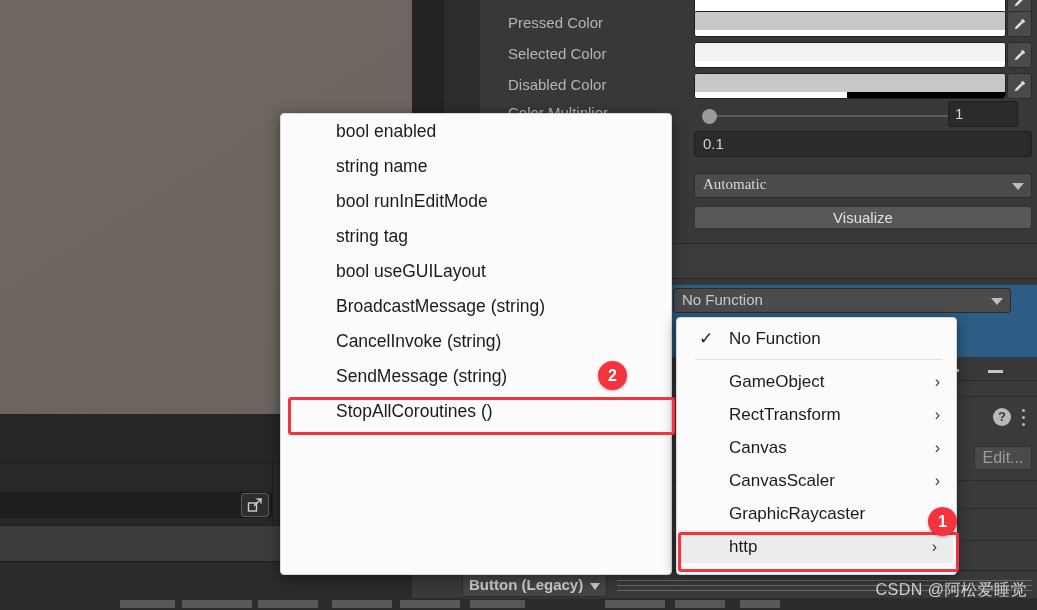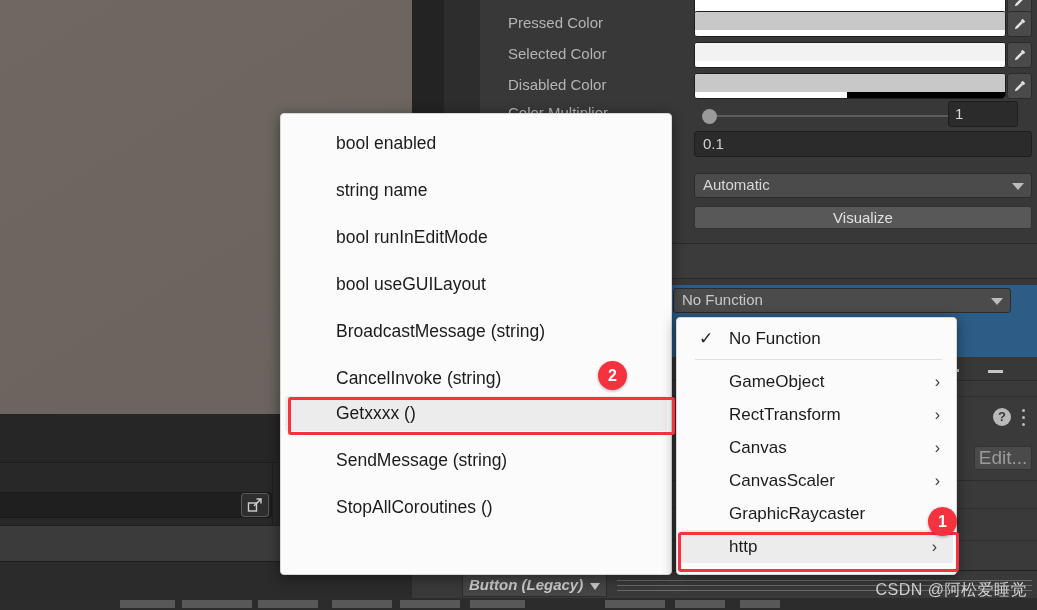--- a/index.html
+++ b/index.html
@@ -101,21 +101,21 @@
     color: #d6d6d6; font-size: 15px; padding: 3px 6px;
   }
   .wide-box {
     position: absolute; left: 0px; top: 131px; width: 338px; height: 26px;
     background: #2b2b2b; border: 1px solid #1e1e1e; border-radius: 3px;
     color: #d0d0d0; font-size: 15px; padding: 3px 8px;
   }
   .dropdown-box {
     position: absolute; left: 0px; top: 173px; width: 338px; height: 25px;
     background: #4b4b4b; border: 1px solid #2b2b2b; border-radius: 3px;
-    color: #d8d8d8; font-size: 15px; padding: 2px 8px;
+    color: #d8d8d8; font-size: 15px; padding: 2px 8px; font-family: Liberation Serif, serif;
   }
   .dd-arrow {
     position: absolute; right: 7px; top: 9px;
     width: 0; height: 0; border-left: 6px solid transparent;
     border-right: 6px solid transparent; border-top: 7px solid #bdbdbd;
   }
   .visualize-btn {
     position: absolute; left: 0px; top: 206px; width: 338px; height: 23px;
     background: #585858; border: 1px solid #333; border-radius: 3px;
     color: #e2e2e2; font-size: 15px; text-align: center; line-height: 21px;
@@ -162,32 +162,32 @@
     text-align: center; line-height: 18px;
   }
   .kebab {
     position: absolute; left: 541px; top: 409px; width: 4px; height: 17px;
     display:flex; flex-direction:column; justify-content:space-between; align-items:center;
   }
   .kebab i { width: 3px; height: 3px; border-radius: 50%; background: #b9b9b9; display:block; }
   .edit-btn {
     position: absolute; left: 494px; top: 446px; width: 58px; height: 24px;
     background: #4a4a4a; border: 1px solid #333; border-radius: 3px;
-    color: #9a9a9a; font-size: 19px; text-align: center; line-height: 22px;
+    color: #9a9a9a; font-size: 16px; text-align: center; line-height: 22px;
   }
 
   
   .bottom-bar {
     position: absolute; left: 412px; top: 570px; width: 625px; height: 28px;
     background: #393939; border-top: 1px solid #222;
   }
   .legacy-field {
     position: absolute; left: 50px; top: 2px; width: 145px; height: 24px;
     background: #454545; border: 1px solid #2c2c2c;
-    color: #c9c9c9; font-size: 15px; padding: 2px 6px; font-weight: bold; font-style: italic;
+    color: #c9c9c9; font-size: 15px; padding: 2px 6px; font-weight: bold;
   }
   .legacy-arrow {
     position: absolute; right: 6px; top: 9px;
     width: 0; height: 0; border-left: 5px solid transparent;
     border-right: 5px solid transparent; border-top: 7px solid #c9c9c9;
   }
   .legacy-lines {
     position: absolute; left: 205px; top: 9px; width: 415px; height: 8px;
   }
   .legacy-lines i { display:block; height:1px; background:#6a6a6a; margin-bottom:4px; }
@@ -211,21 +211,20 @@
     border: 1px solid #d7d7d7;
     border-radius: 4px;
     box-shadow: 0 3px 14px rgba(0,0,0,0.45);
     overflow: hidden;
   }
   .menu-left .mitem {
     height: 35px; line-height: 35px;
     padding-left: 55px;
     font-size: 17.5px; color: #1b1b1b;
     white-space: nowrap;
-    margin-top: 12px;
   }
   .menu-left .mitem.hl {
     background: #ececec;
     border-radius: 3px;
     margin: 0 4px;
     padding-left: 51px;
   }
 
   
   .menu-right {
@@ -416,24 +415,24 @@
     <i style="left:470px;width:55px;"></i>
     <i style="left:605px;width:60px;"></i>
     <i style="left:675px;width:50px;"></i>
     <i style="left:740px;width:40px;"></i>
   </div>
 
   <div class="menu-left">
     <div class="mitem">bool enabled</div>
     <div class="mitem">string name</div>
     <div class="mitem">bool runInEditMode</div>
+    <div class="mitem">string tag</div>
     <div class="mitem">bool useGUILayout</div>
     <div class="mitem">BroadcastMessage (string)</div>
     <div class="mitem">CancelInvoke (string)</div>
-    <div class="mitem hl">Getxxxx ()</div>
     <div class="mitem">SendMessage (string)</div>
     <div class="mitem">StopAllCoroutines ()</div>
   </div>
 
   <div class="menu-right">
     <div class="ritem">
       <span class="check">✓</span>
       <span>No Function</span>
     </div>
     <div class="rsep"></div>

